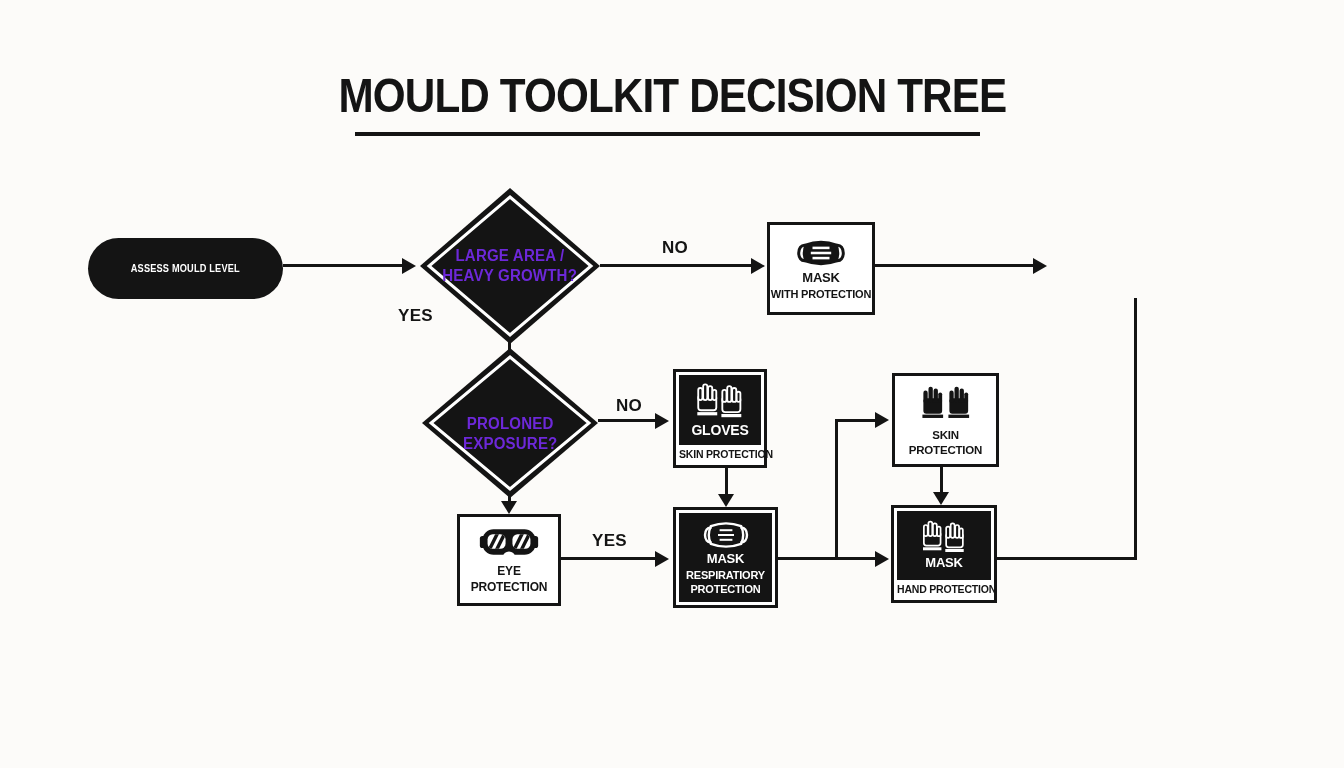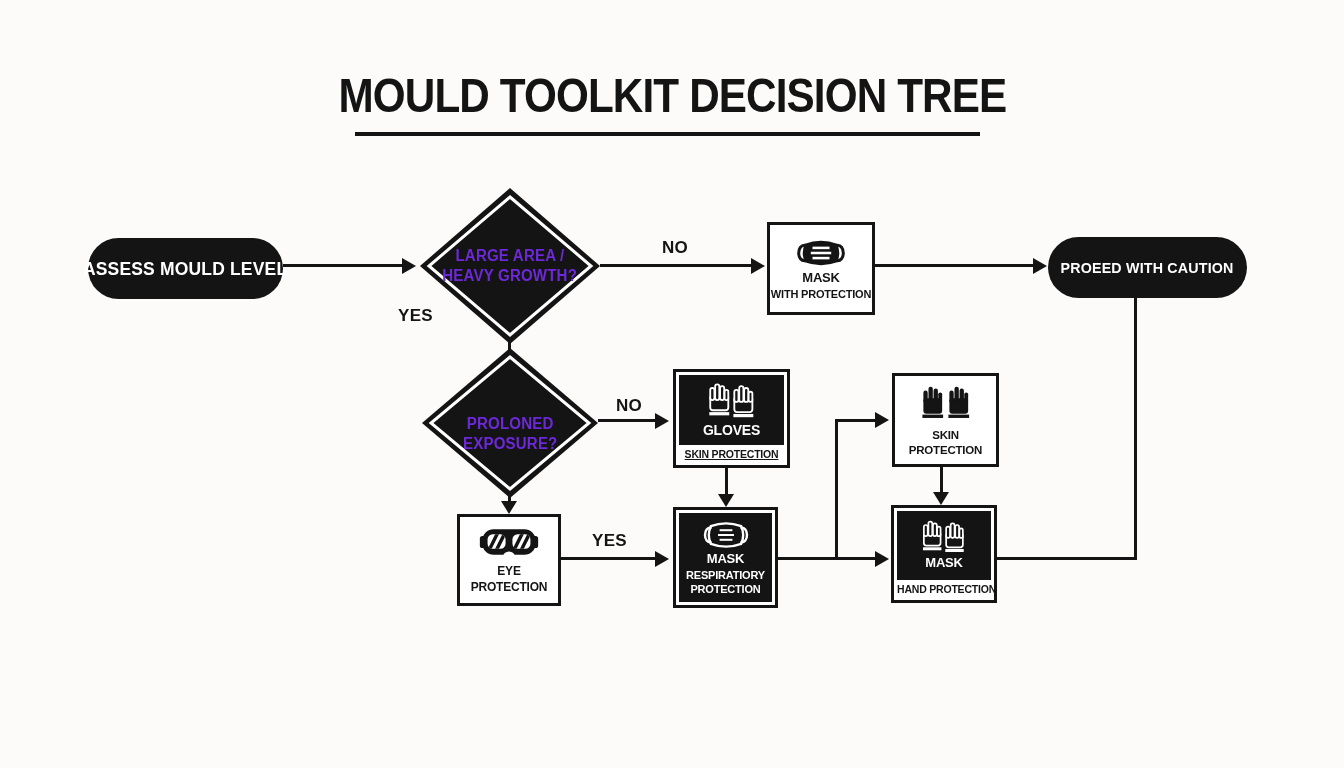--- a/index.html
+++ b/index.html
@@ -13,21 +13,21 @@
   .title{position:absolute;left:0;right:0;top:68px;text-align:center;}
   .title .t{
     display:inline-block;font-size:48px;font-weight:bold;letter-spacing:-1px;
     transform:scaleX(0.88);transform-origin:center;white-space:nowrap;color:#141414;
   }
   .title-rule{position:absolute;left:355px;top:132px;width:625px;height:4px;background:#141414;}
   
   .pill{
     position:absolute;background:#141414;border-radius:32px;color:#fff;
     display:flex;align-items:center;justify-content:center;
-    font-weight:bold;font-size:19px;letter-spacing:0.2px;white-space:nowrap;
+    font-weight:bold;font-size:10px;letter-spacing:0.2px;white-space:nowrap;
   }
   .pill .px{display:inline-block;transform:scaleX(0.92);}
   
   .dsvg{position:absolute;}
   .dtext{
     position:absolute;display:flex;flex-direction:column;align-items:center;justify-content:center;
     color:#6d28d9;font-weight:bold;font-size:16px;line-height:1.25;text-align:center;letter-spacing:0.2px;
   }
   .dtext span{display:block;transform:scaleX(0.94);white-space:nowrap;}
   
@@ -99,41 +99,38 @@
         </g>
       </svg>
     </span>
     <span class="bt big">MASK</span>
     <span class="bt small">WITH PROTECTION</span>
   </div>
 
   <div class="line h" style="left:875px;top:264px;width:158px;"></div>
   <div class="ar" style="left:1033px;top:258px;"></div>
 
-  <div class="pill" style="left:1048px;top:237px;width:199px;height:61px;font-size:15.5px;">
-    <span class="px">PROEED WITH CAUTION</span>
-  </div>
 
   <div class="elabel" style="left:398px;top:306px;">YES</div>
   <div class="line v" style="left:508px;top:340px;height:12px;"></div>
 
   <svg class="dsvg" style="left:422px;top:348px;" width="176" height="150" viewBox="0 0 176 150">
     <polygon points="88,0 176,75 88,150 0,75" fill="#141414"></polygon>
     <polygon points="88,9 167,75 88,141 9,75" fill="none" stroke="#ffffff" stroke-width="3"></polygon>
   </svg>
   <div class="dtext" style="left:422px;top:359px;width:176px;height:150px;">
     <span>PROLONED</span>
     <span>EXPOSURE?</span>
   </div>
 
   <div class="elabel" style="left:616px;top:396px;">NO</div>
   <div class="line h" style="left:598px;top:419px;width:57px;"></div>
   <div class="ar" style="left:655px;top:413px;"></div>
 
-  <div class="pbox darkpad" style="left:673px;top:369px;width:117px;height:99px;text-decoration:underline;">
+  <div class="pbox darkpad" style="left:673px;top:369px;width:94px;height:99px;">
     <div class="panel">
       <span class="icon-wrap">
         <svg width="50" height="40" viewBox="0 0 54 42">
           <g>
             <rect x="3.5" y="15" width="19.5" height="16" rx="3" fill="none" stroke="#fff" stroke-width="2"></rect>
             <rect x="3.5" y="7" width="4.5" height="13" rx="2.2" fill="#141414" stroke="#fff" stroke-width="2"></rect>
             <rect x="8.8" y="3" width="4.5" height="17" rx="2.2" fill="#141414" stroke="#fff" stroke-width="2"></rect>
             <rect x="14.1" y="5" width="4.5" height="15" rx="2.2" fill="#141414" stroke="#fff" stroke-width="2"></rect>
             <rect x="19" y="9" width="4" height="11" rx="2" fill="#141414" stroke="#fff" stroke-width="2"></rect>
             <rect x="2.5" y="33" width="21.5" height="3.5" fill="#fff"></rect>

